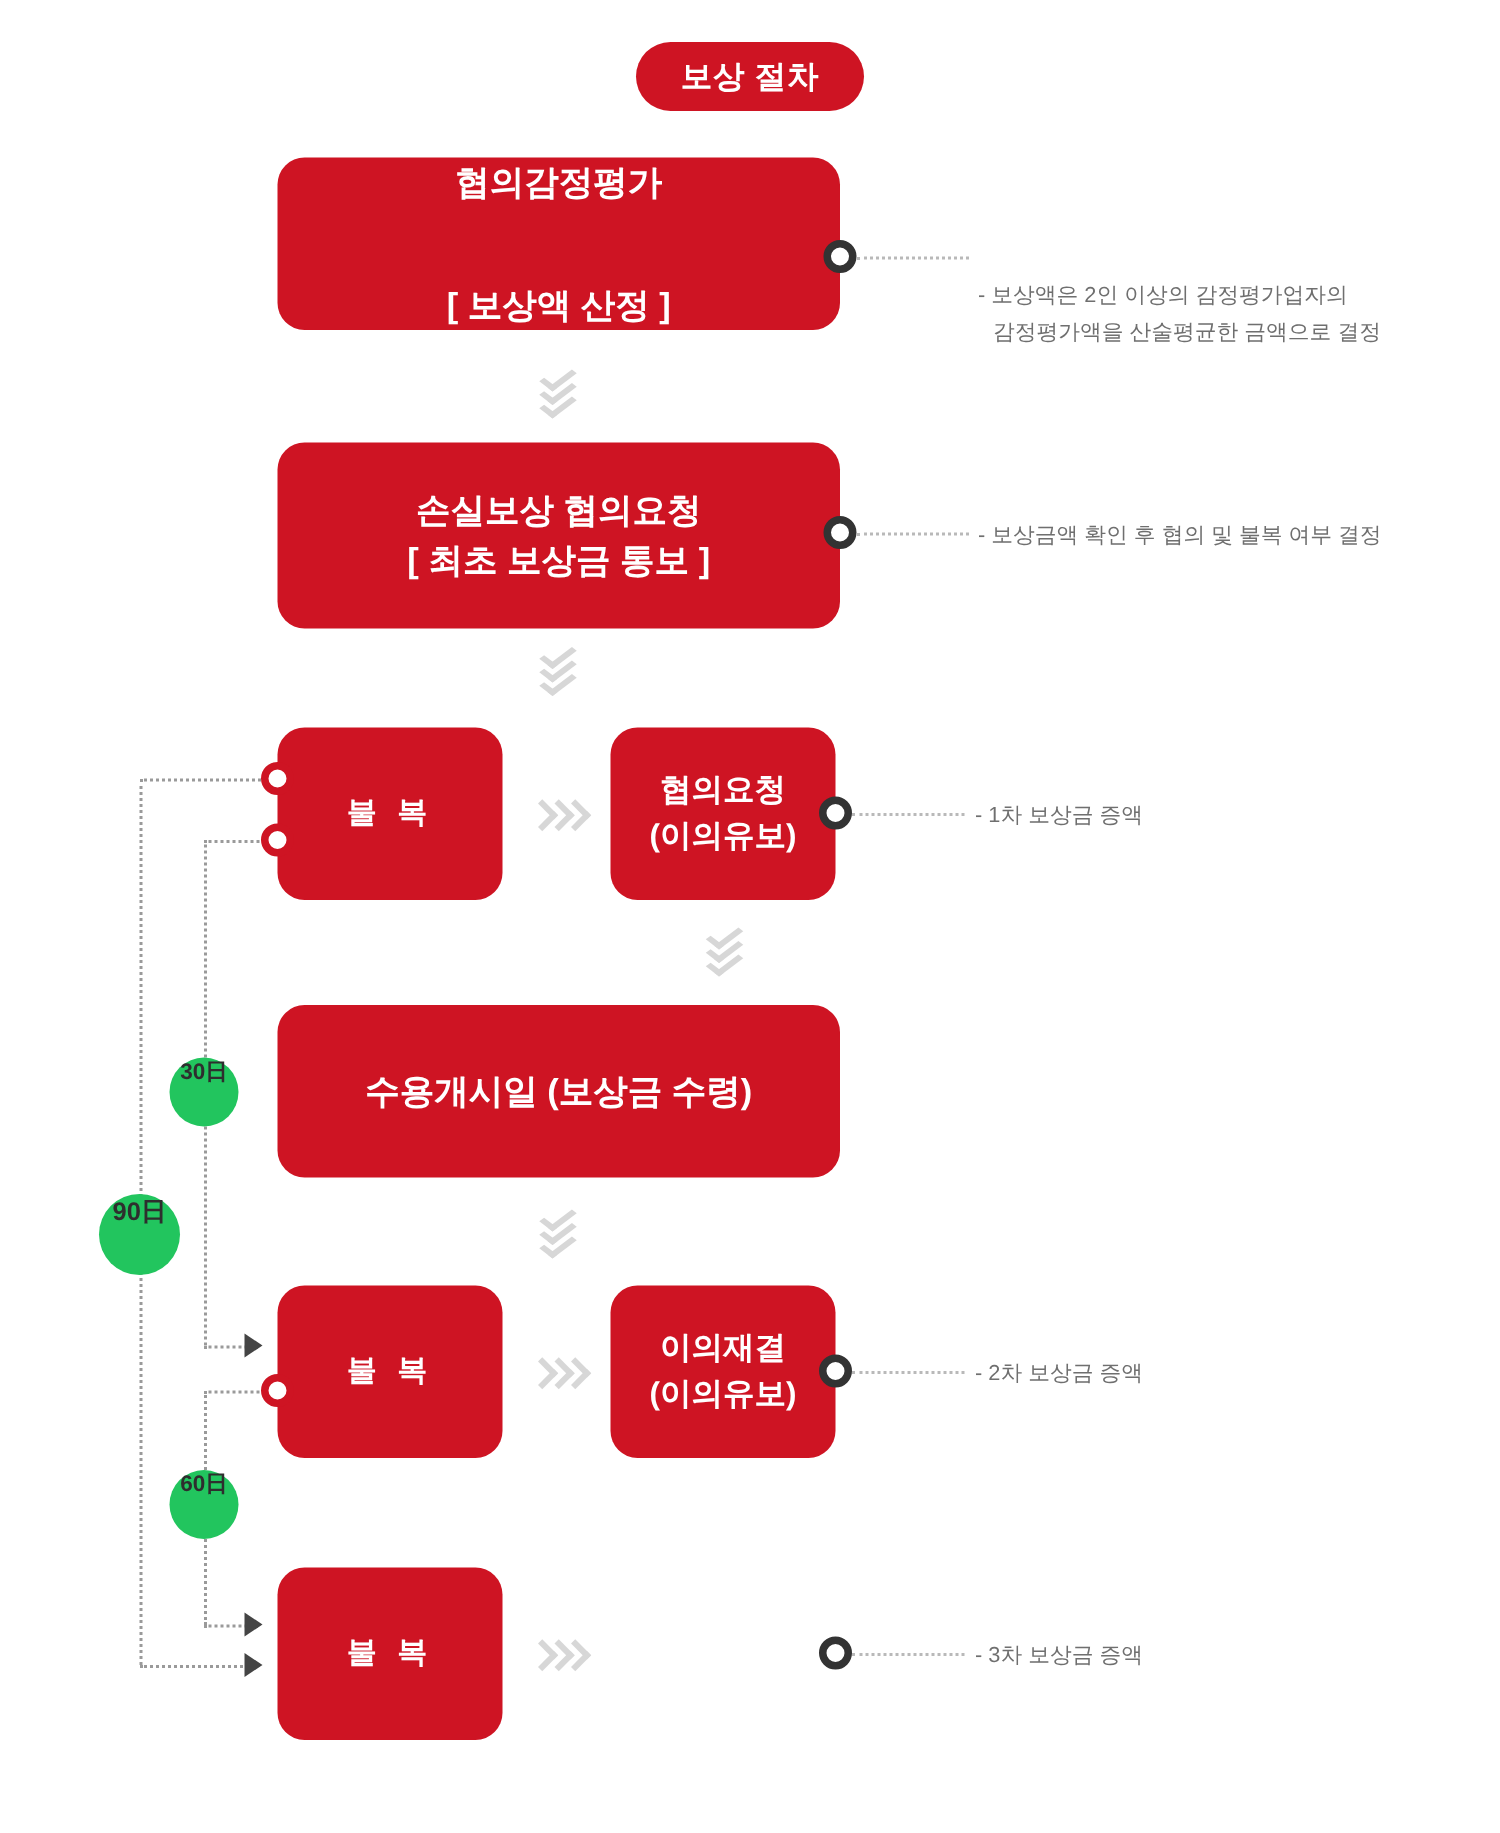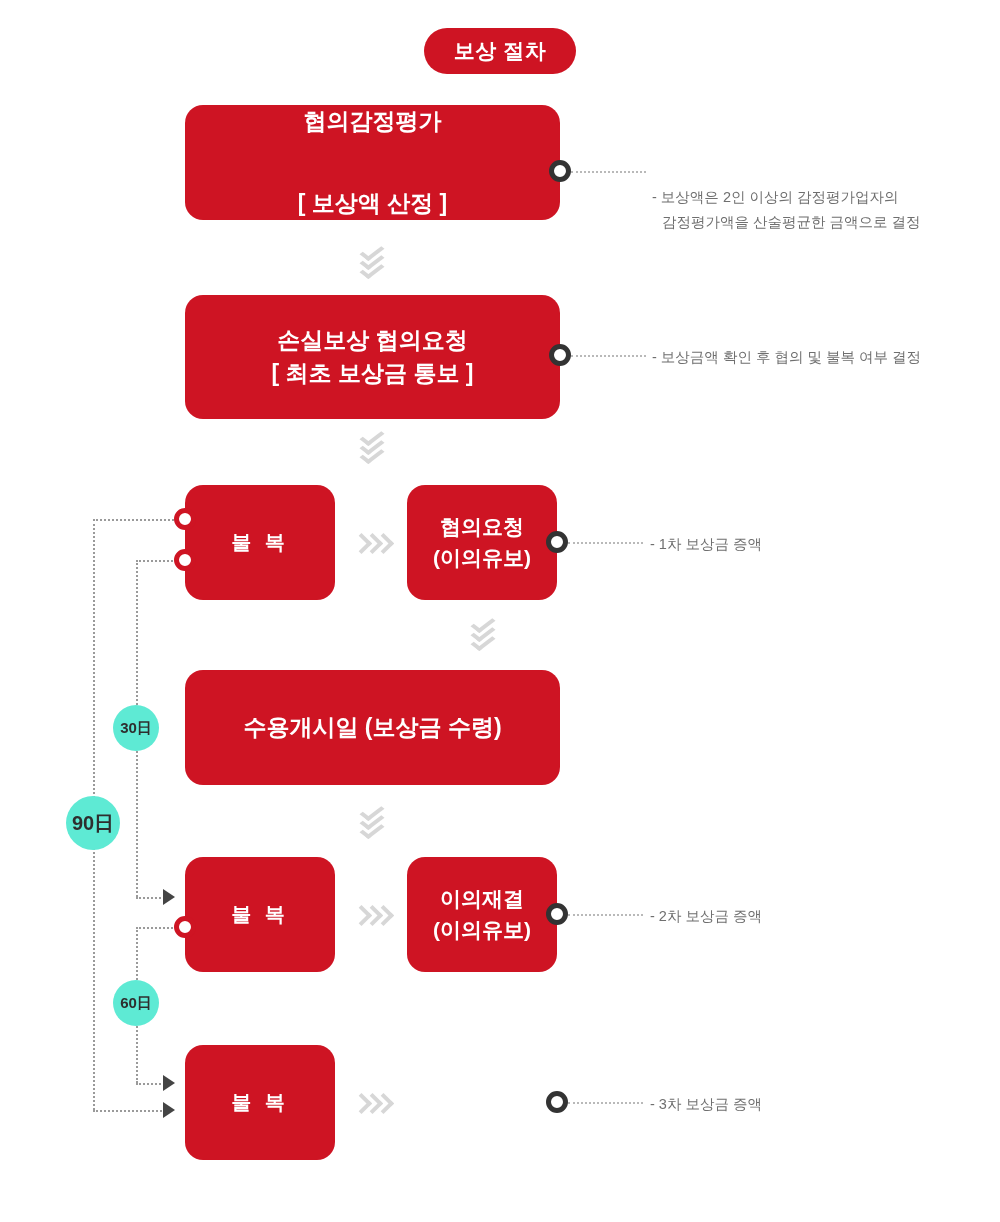--- a/index.html
+++ b/index.html
@@ -157,29 +157,28 @@
     border-top: 8px solid transparent;
     border-bottom: 8px solid transparent;
     border-left: 12px solid #444444;
     z-index: 5;
   }
 
   
   .badge {
     position: absolute;
     border-radius: 50%;
-    background: #5eead4;
+    background: #22c55e;
     color: #2e2e2e;
     display: flex;
-    align-items: center;
     justify-content: center;
     font-weight: bold;
     z-index: 7;
   }
-  .badge.b90 { width: 54px; height: 54px; font-size: 20px; }
+  .badge.b90 { width: 54px; height: 54px; font-size: 17px; }
   .badge.b30 { width: 46px; height: 46px; font-size: 15px; }
   .badge.b60 { width: 46px; height: 46px; font-size: 15px; }
 </style>
 </head>
 <body>
 
 <div id="canvas">
 
   <div class="title-pill">
     <span>보상 절차</span>

